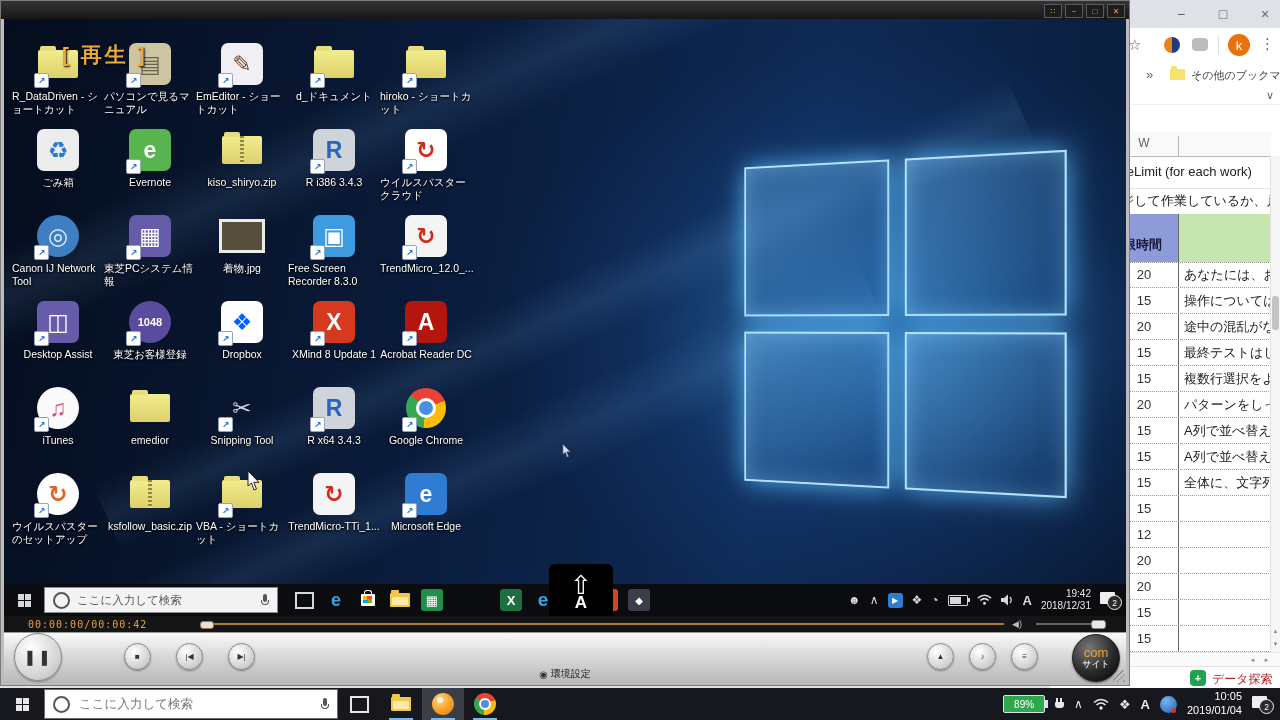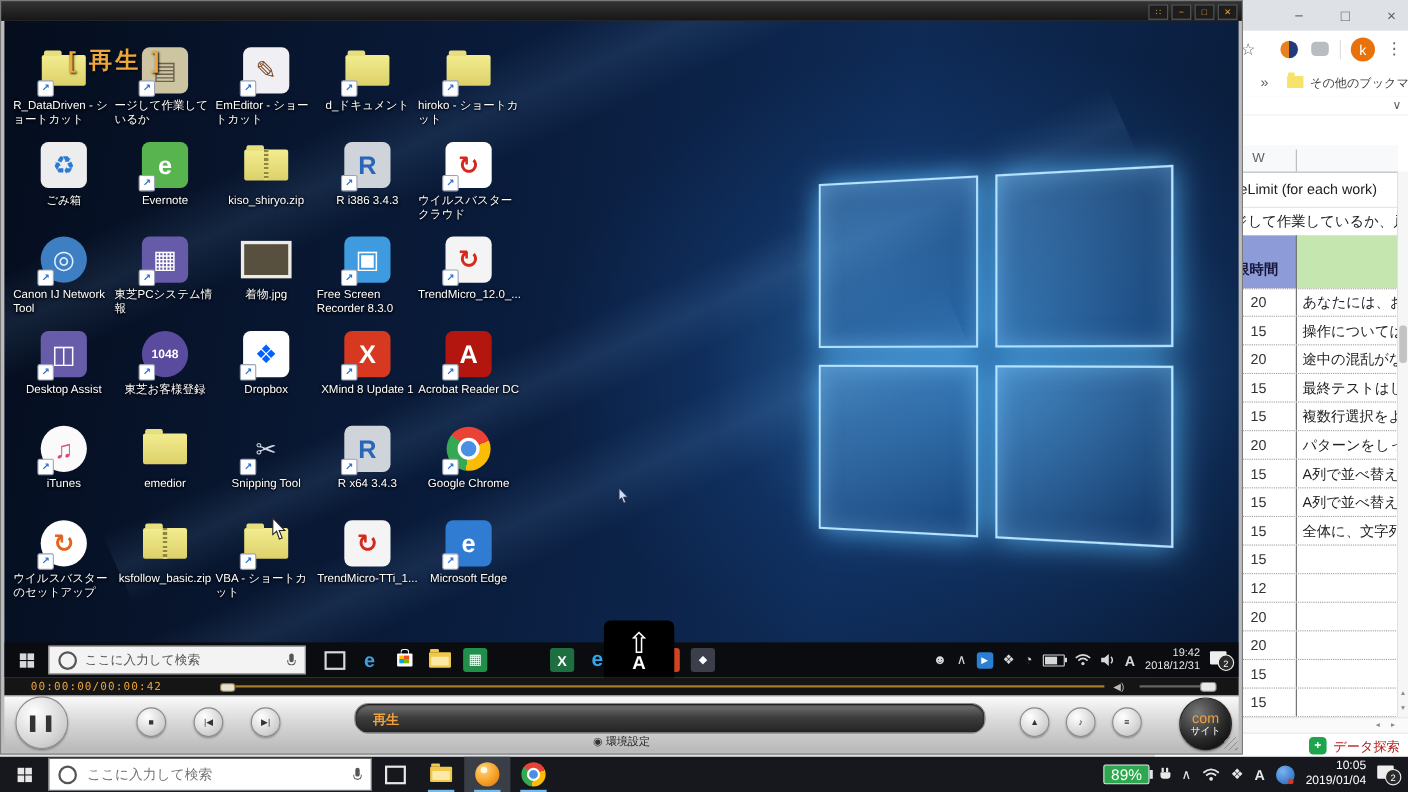--- a/index.html
+++ b/index.html
@@ -193,21 +193,21 @@
   .tb-under{position:absolute;left:9px;right:9px;bottom:0;height:2px;background:#76b9ed;}
   .gom-ball{width:22px;height:22px;border-radius:50%;background:radial-gradient(circle at 35% 30%,#ffd879,#f59a22 60%,#d2711a);
             position:relative;}
   .gom-ball:after{content:"";position:absolute;left:5px;top:4px;width:6px;height:6px;border-radius:50%;background:#fff;opacity:.85;}
   .chrome-s{width:22px;height:22px;border-radius:50%;position:relative;
             background:conic-gradient(from -50deg,#ea4335 0 33%,#fbbc05 0 66%,#34a853 0 100%);}
   .chrome-s:after{content:"";position:absolute;left:50%;top:50%;width:8px;height:8px;margin:-6px 0 0 -6px;
                   background:#4a90e2;border:2px solid #fff;border-radius:50%;}
   .tb-tray{display:flex;align-items:center;gap:10px;margin-left:auto;padding-right:8px;color:#e8e8e8;}
   .batt-big{width:40px;height:16px;background:#2ea84e;border:1px solid #dfe3e8;border-radius:2px;position:relative;
-            color:#fff;font-size:14px;display:flex;align-items:center;justify-content:center;}
+            color:#fff;font-size:10px;display:flex;align-items:center;justify-content:center;}
   .batt-big:after{content:"";position:absolute;right:-4px;top:4px;width:3px;height:8px;background:#dfe3e8;}
   .plug{width:9px;height:12px;position:relative;}
   .plug:before{content:"";position:absolute;left:1px;top:0;width:2px;height:4px;background:#e8e8e8;box-shadow:4px 0 0 #e8e8e8;}
   .plug:after{content:"";position:absolute;left:0;top:4px;width:9px;height:6px;background:#e8e8e8;border-radius:1px 1px 3px 3px;}
   .blue-ball{width:17px;height:17px;border-radius:50%;background:radial-gradient(circle at 35% 30%,#7ab4f0,#1f5fb8);position:relative;}
   .blue-ball:after{content:"";position:absolute;right:1px;bottom:0;width:5px;height:5px;border-radius:50%;background:#d23a2a;}
   .tb-clock{display:flex;flex-direction:column;align-items:flex-end;font-size:11px;color:#fff;line-height:1.25;}
   svg{display:block;}
 </style>
 </head>
@@ -358,21 +358,21 @@
       <div class="di-arrow">↗</div>
     </div>
     <div class="di-label">R_DataDriven - ショートカット</div>
   </div>
         <div class="di k-tile has-sc">
     <div class="di-img">
       <div class="di-tile" style="background: rgb(205, 196, 162); color: rgb(107, 99, 80);">▤</div>
 
       <div class="di-arrow">↗</div>
     </div>
-    <div class="di-label">ージして作業しているか</div>
+    <div class="di-label">パソコンで見るマニュアル</div>
   </div>
         <div class="di k-tile has-sc">
     <div class="di-img">
       <div class="di-tile" style="background: rgb(240, 240, 244); color: rgb(122, 74, 42);">✎</div>
 
       <div class="di-arrow">↗</div>
     </div>
     <div class="di-label">EmEditor - ショートカット</div>
   </div>
         <div class="di k-folder has-sc">
@@ -690,23 +690,20 @@
     <div class="vol-ic">◀)</div>
     <div class="vol-line"></div>
     <div class="vol-knob"></div>
   </div>
 
   <div class="gom-ctrl">
     <div class="cbtn big">❚❚</div>
     <div class="cbtn sm" style="left:120px">■</div>
     <div class="cbtn sm" style="left:172px">|◀</div>
     <div class="cbtn sm" style="left:224px">▶|</div>
-    <div class="gom-lcd">
-        <span>再生</span>
-      </div>
     <div class="cbtn sm" style="right:172px;left:auto">▲</div>
     <div class="cbtn sm" style="right:130px;left:auto">♪</div>
     <div class="cbtn sm" style="right:88px;left:auto">≡</div>
     <div class="gom-site">
       <span class="l1">com</span>
         <span class="l2">サイト</span>
     </div>
     <div class="gom-pref">
       <span class="dot">◉</span>
       <span>環境設定</span>

